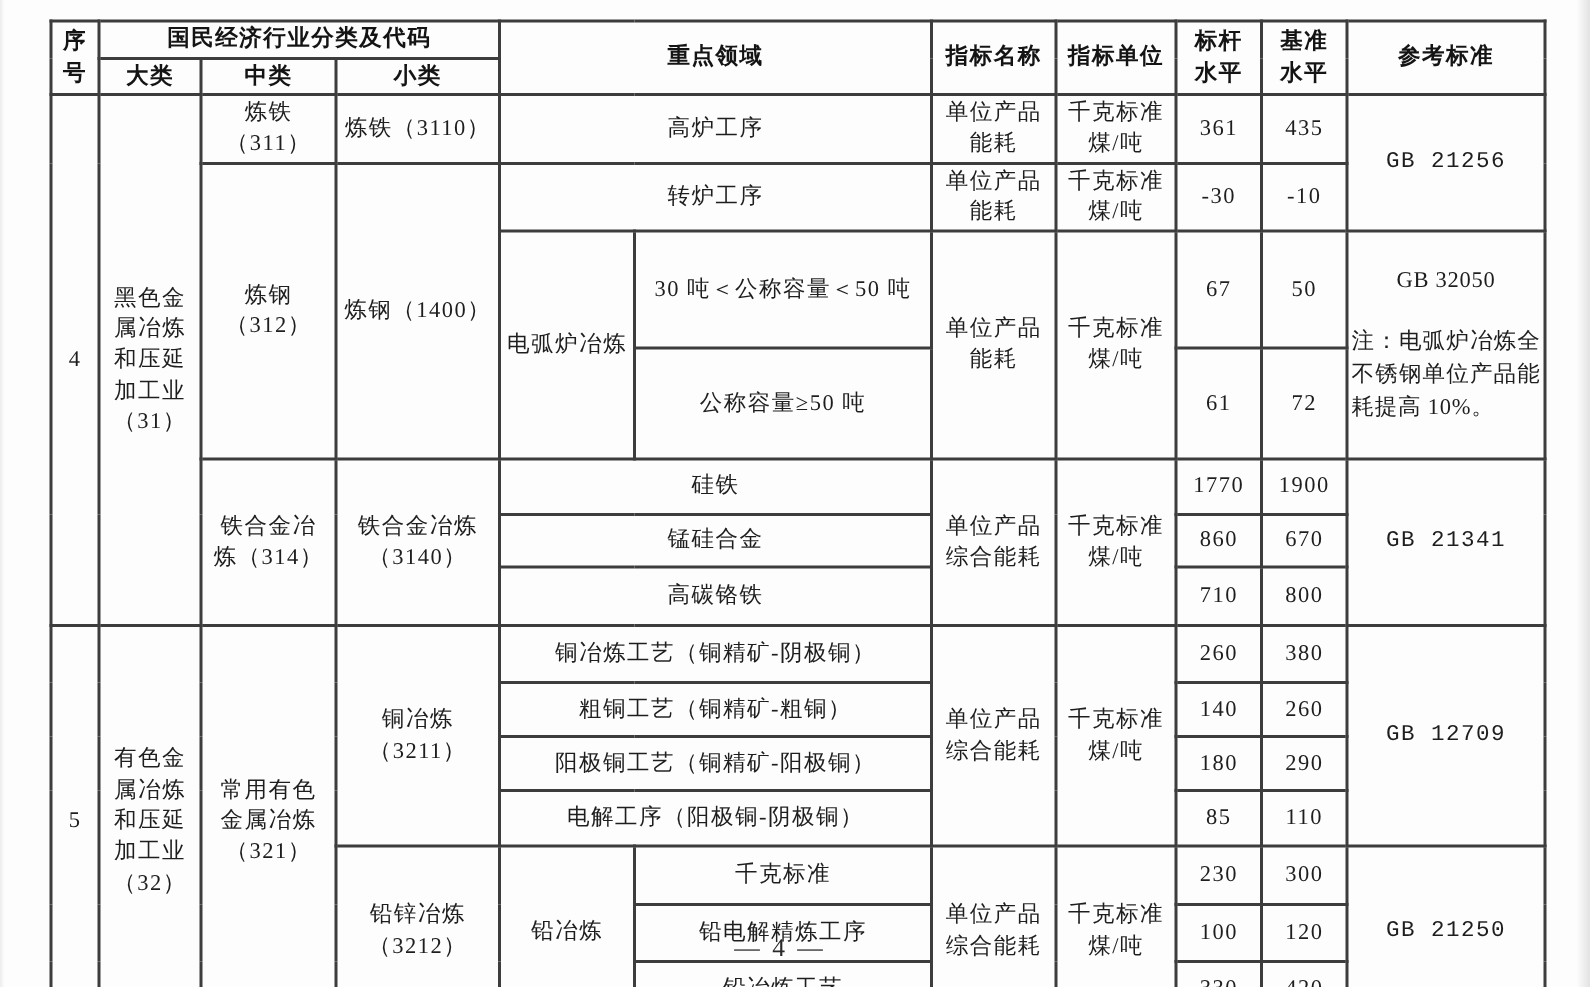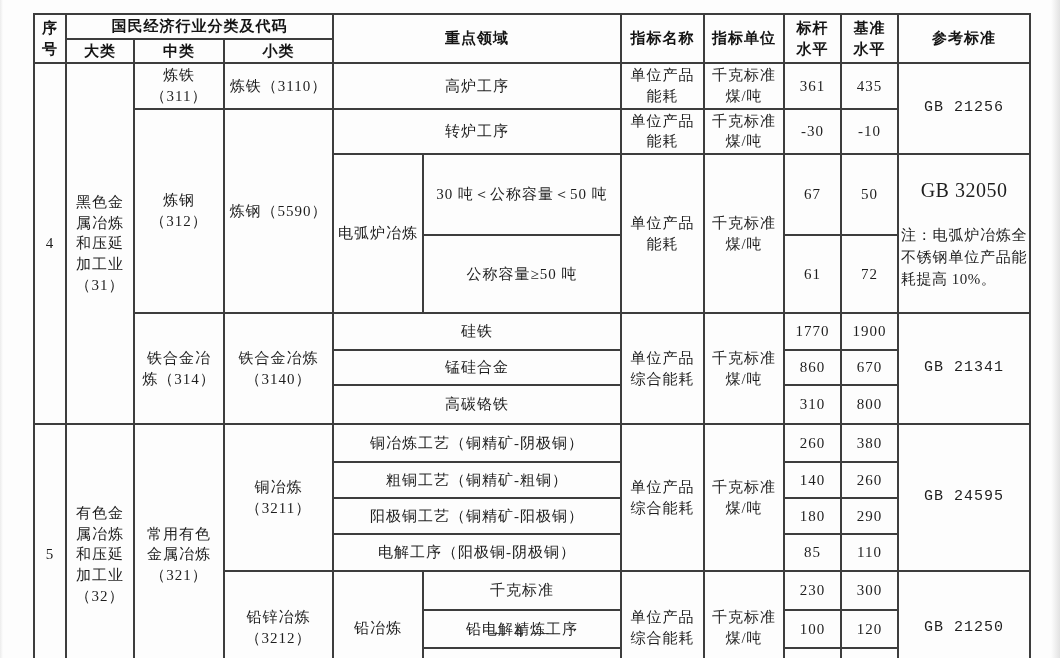--- a/index.html
+++ b/index.html
@@ -61,21 +61,21 @@
   td.ref {
     font-size: 16px;
     letter-spacing: 0.5px;
     font-family: Liberation Mono, monospace;
   }
   td.ref-multi {
     padding: 2px 4px;
   }
   .ref-code {
     display: block;
-    font-size: 20px;
+    font-size: 15px;
     letter-spacing: 0.5px;
   }
   .ref-note {
     display: block;
     text-align: justify;
     text-align-last: left;
     font-size: 15px;
     letter-spacing: 0.5px;
     line-height: 1.45;
   }
@@ -148,21 +148,21 @@
       <td>单位产品
 能耗</td>
       <td>千克标准
 煤/吨</td>
       <td class="num">361</td>
       <td class="num">435</td>
       <td rowspan="2" class="ref">GB 21256</td>
     </tr>
     <tr style="height:45px">
       <td rowspan="3">炼钢（312）</td>
-      <td rowspan="3">炼钢（5590）</td>
+      <td rowspan="3">炼钢（1400）</td>
       <td colspan="2" class="field-cell">转炉工序</td>
       <td>单位产品
 能耗</td>
       <td>千克标准
 煤/吨</td>
       <td class="num">-30</td>
       <td class="num">-10</td>
     </tr>
     <tr style="height:44px">
       <td rowspan="2" class="field-cell">电弧炉冶炼</td>
@@ -197,21 +197,21 @@
       <td class="num">1900</td>
       <td rowspan="3" class="ref">GB 21341</td>
     </tr>
     <tr style="height:35px">
       <td colspan="2" class="field-cell">锰硅合金</td>
       <td class="num">860</td>
       <td class="num">670</td>
     </tr>
     <tr style="height:39px">
       <td colspan="2" class="field-cell">高碳铬铁</td>
-      <td class="num">310</td>
+      <td class="num">710</td>
       <td class="num">800</td>
     </tr>
 
     <tr style="height:38px">
       <td rowspan="7" class="num">5</td>
       <td rowspan="7">有色金
 属冶炼
 和压延
 加工业
 （32）</td>
@@ -220,21 +220,21 @@
 （321）</td>
       <td rowspan="4">铜冶炼
 （3211）</td>
       <td colspan="2">铜冶炼工艺（铜精矿-阴极铜）</td>
       <td rowspan="4">单位产品
 综合能耗</td>
       <td rowspan="4">千克标准
 煤/吨</td>
       <td class="num">260</td>
       <td class="num">380</td>
-      <td rowspan="4" class="ref">GB 24595</td>
+      <td rowspan="4" class="ref">GB 12709</td>
     </tr>
     <tr style="height:36px">
       <td colspan="2">粗铜工艺（铜精矿-粗铜）</td>
       <td class="num">140</td>
       <td class="num">260</td>
     </tr>
     <tr style="height:36px">
       <td colspan="2">阳极铜工艺（铜精矿-阳极铜）</td>
       <td class="num">180</td>
       <td class="num">290</td>

